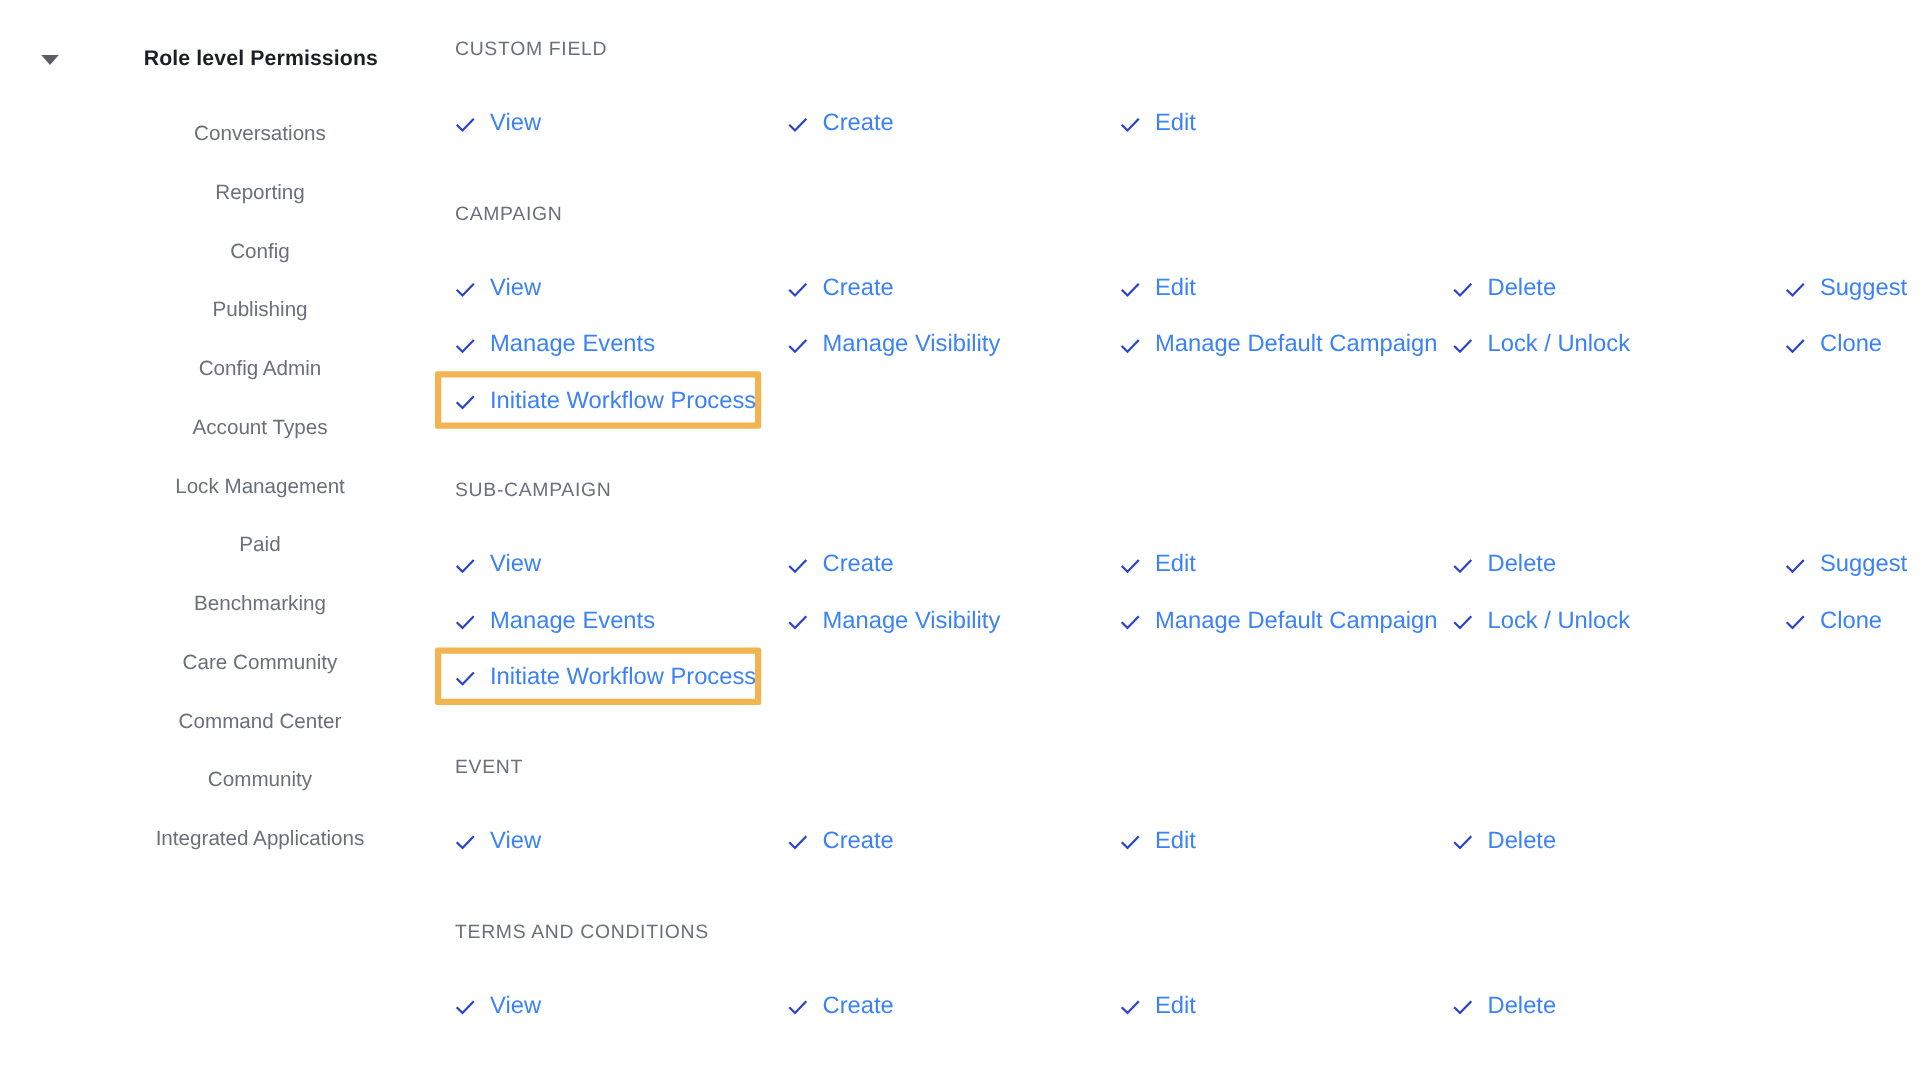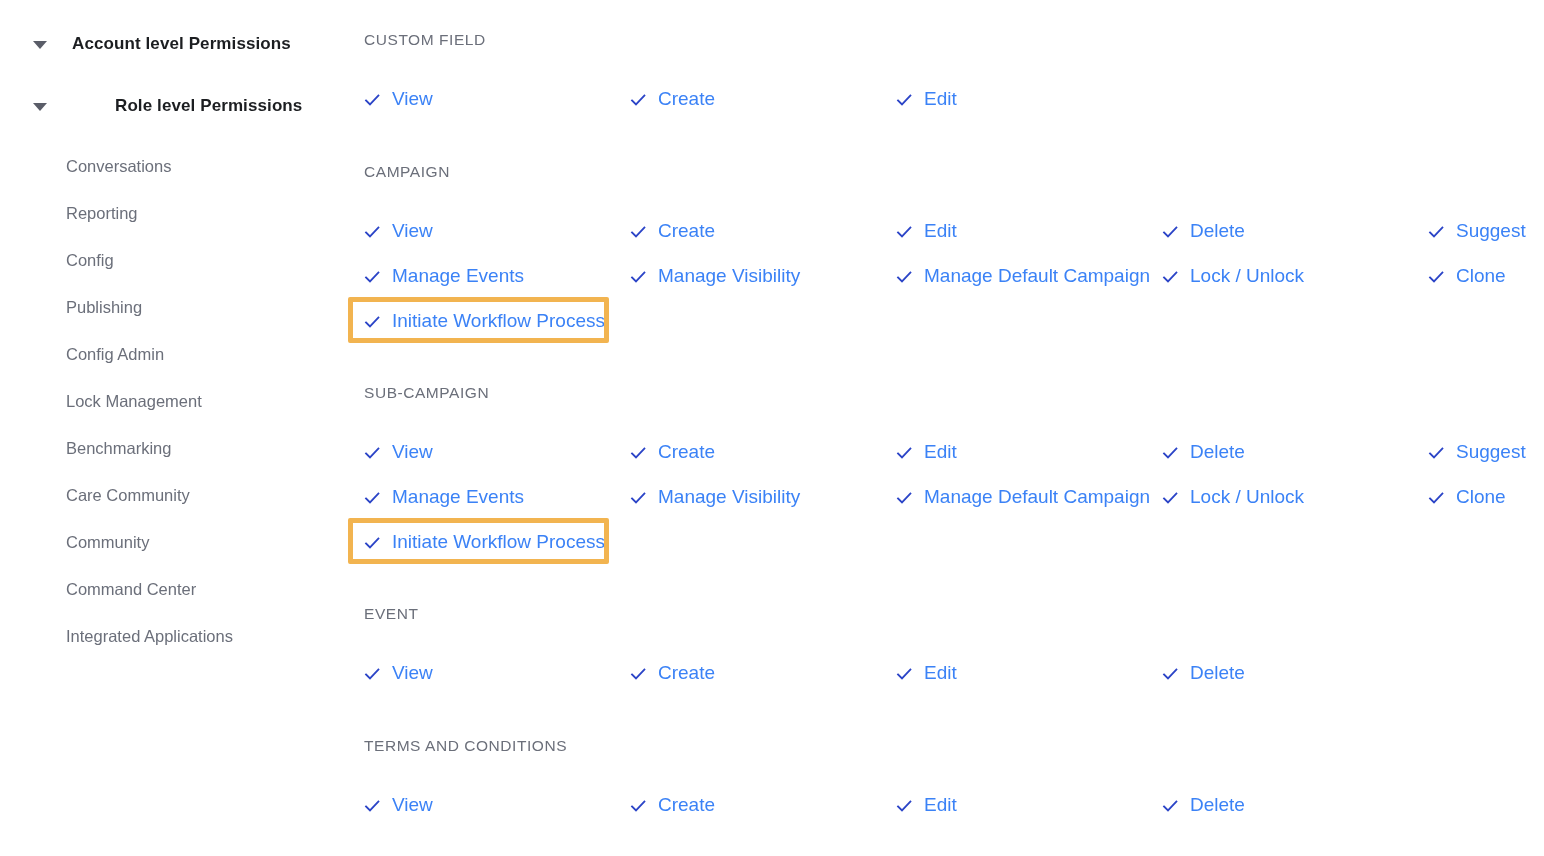--- a/index.html
+++ b/index.html
@@ -67,20 +67,21 @@
     font-weight: bold;
     color: #1c1e21;
     letter-spacing: 0.1px;
     white-space: nowrap;
   }
   .nav-group.account .nav-group-label { margin-left: 25px; }
   .nav-group.role .nav-group-label { margin-left: 68px; }
 
   .nav-items {
     margin-top: 22px;
+    text-align: center;
   }
   .nav-item {
     height: 47px;
     line-height: 47px;
     padding-left: 66px;
     font-size: 16.5px;
     color: #6b6f7a;
     white-space: nowrap;
     cursor: pointer;
   }
@@ -146,41 +147,39 @@
 
   .section .perm-grid { margin-top: 27px; }
 </style>
 </head>
 <body>
 
 <div class="page">
 
   <nav class="sidebar">
 
-    <div class="nav-group account">
-      <span class="caret"></span>
-      <span class="nav-group-label">Account level Permissions</span>
-    </div>
 
     <div class="nav-group role">
       <span class="caret"></span>
       <span class="nav-group-label">Role level Permissions</span>
     </div>
 
     <div class="nav-items" id="nav-items">
         <div class="nav-item">Conversations</div>
         <div class="nav-item">Reporting</div>
         <div class="nav-item">Config</div>
         <div class="nav-item">Publishing</div>
         <div class="nav-item">Config Admin</div>
+        <div class="nav-item">Account Types</div>
         <div class="nav-item">Lock Management</div>
+        <div class="nav-item">Paid</div>
         <div class="nav-item">Benchmarking</div>
         <div class="nav-item">Care Community</div>
+        <div class="nav-item">Command Center</div>
         <div class="nav-item">Community</div>
-        <div class="nav-item">Command Center</div>
         <div class="nav-item">Integrated Applications</div>
       </div>
   </nav>
 
   <main class="content" id="content">
       <section class="section" id="sec-custom-field">
         <div class="section-title">CUSTOM FIELD</div>
         <div class="perm-grid">
           <div class="perm">
             <span class="check">

